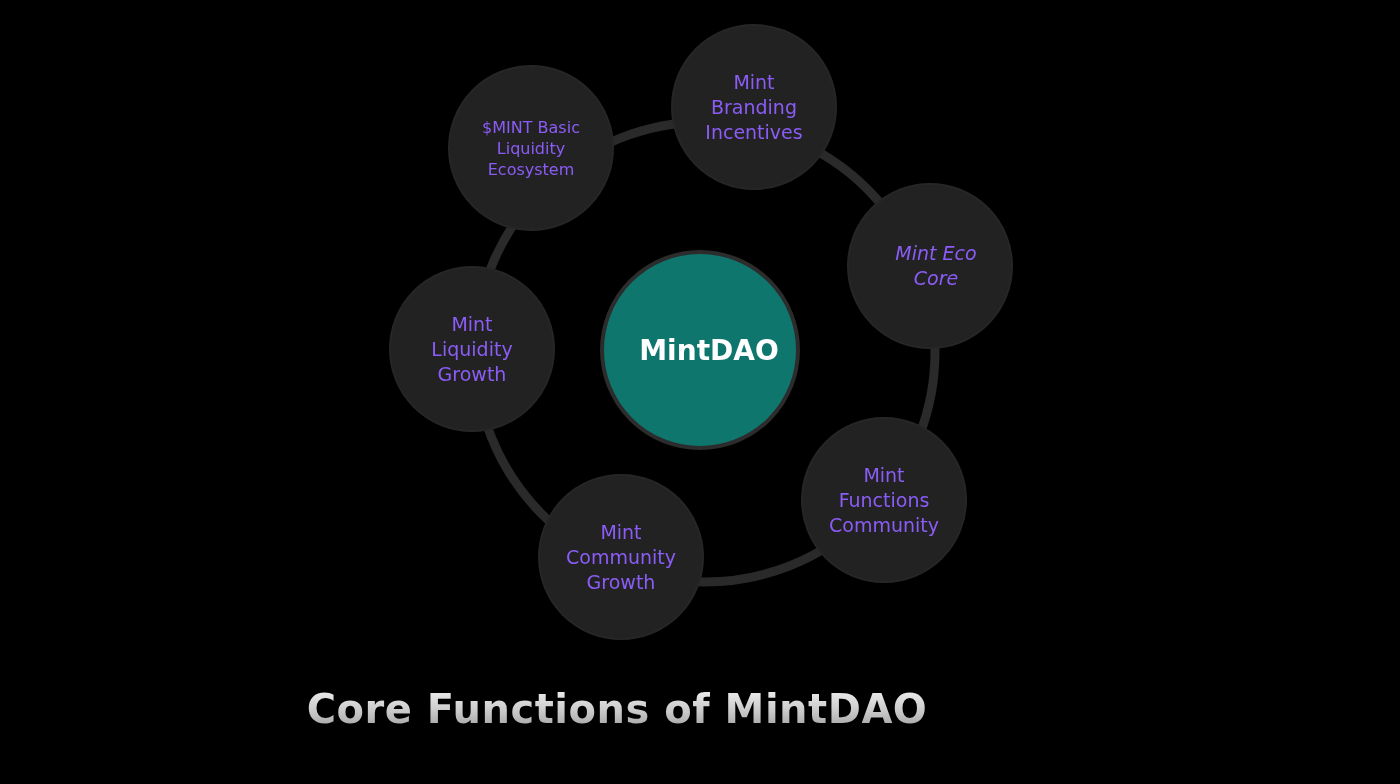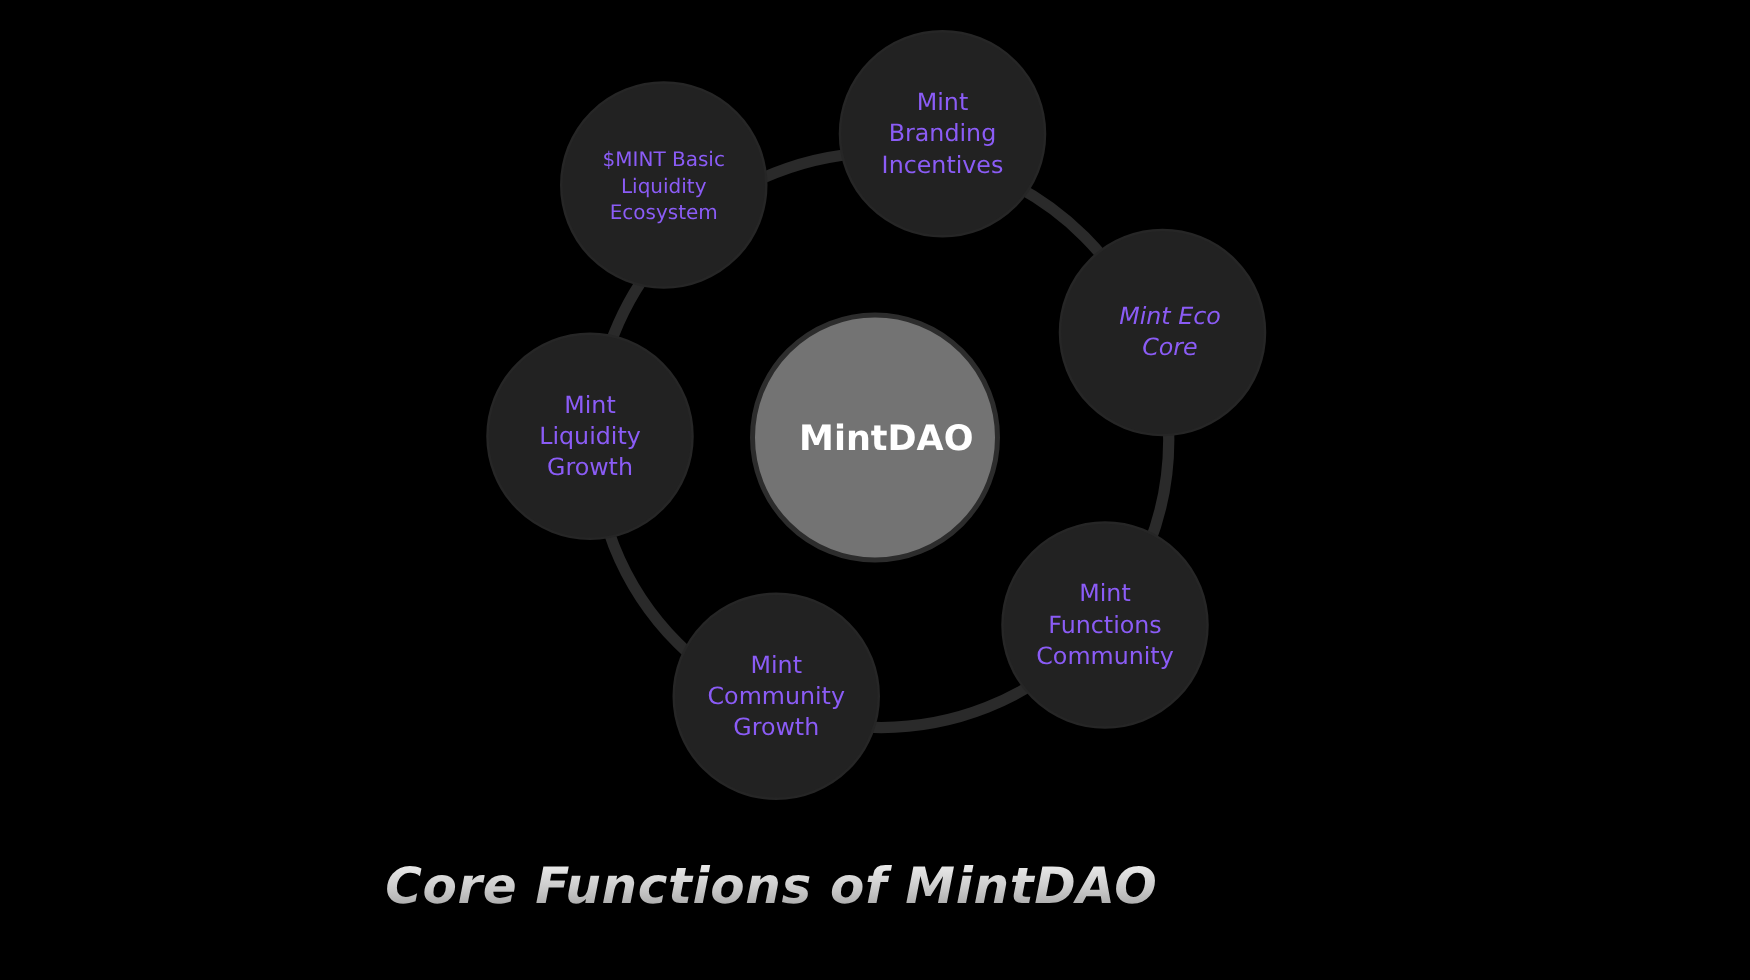--- a/index.html
+++ b/index.html
@@ -2,27 +2,27 @@
 <html><head>
 <meta charset="utf-8">
 <style>
   html, body { margin:0; padding:0; background:#000; }
   body { width:1400px; height:784px; position:relative; overflow:hidden; font-family:"DejaVu Sans", sans-serif; }
   .ring { position:absolute; left:0; top:0; }
   .node { position:absolute; border-radius:50%; background:#222222; box-sizing:border-box;
           display:flex; align-items:center; justify-content:center; text-align:center; color:#8b5cf6; }
   .node.sat { width:166px; height:166px; border:2px solid #262626; font-size:19px; line-height:25px; }
   .node.sat.small { font-size:16px; line-height:21px; }
-  .node.center { width:200px; height:200px; border:4px solid #2c2c2c; background:#737373;
+  .node.center { width:200px; height:200px; border:4px solid #2c2c2c; background:#0f766e;
                  font-size:28px; font-weight:bold; color:#fff; }
   .node span { display:block; }
   .title { position:absolute; left:0; width:1234px; top:686px; text-align:center;
            font-size:40px; font-weight:bold; letter-spacing:0.5px;
            background:linear-gradient(180deg,#f4f4f4 0%,#c9c9c9 55%,#9b9b9b 100%);
-           -webkit-background-clip:text; background-clip:text; color:transparent;font-style:italic; }
+           -webkit-background-clip:text; background-clip:text; color:transparent; }
 </style>
 </head>
 <body>
 
 <svg class="ring" width="1400" height="784">
   <circle cx="705" cy="352" r="230" fill="none" stroke="#2a2a2a" stroke-width="9"></circle>
 </svg>
 
 <div class="node sat small" style="left:448px;top:65px;">
   <div>

